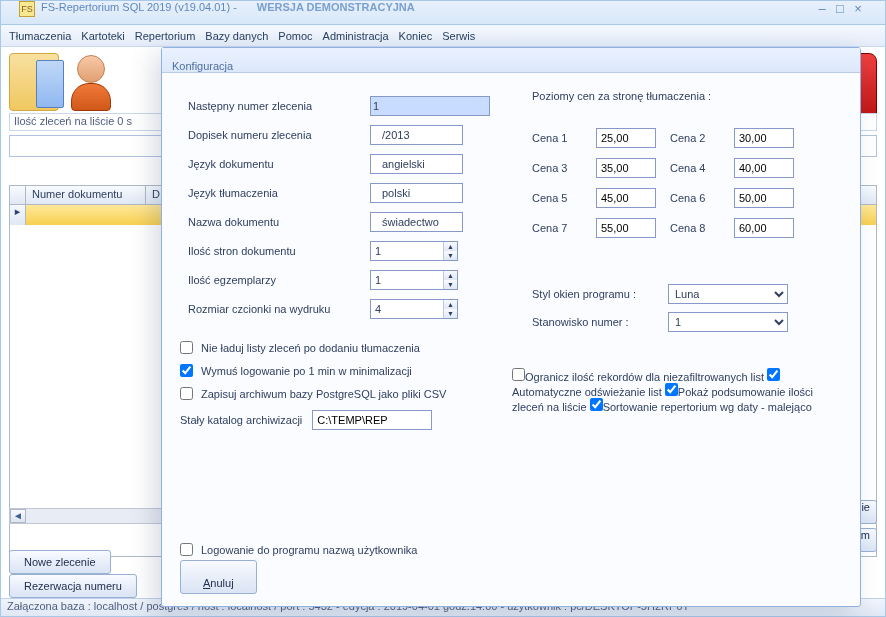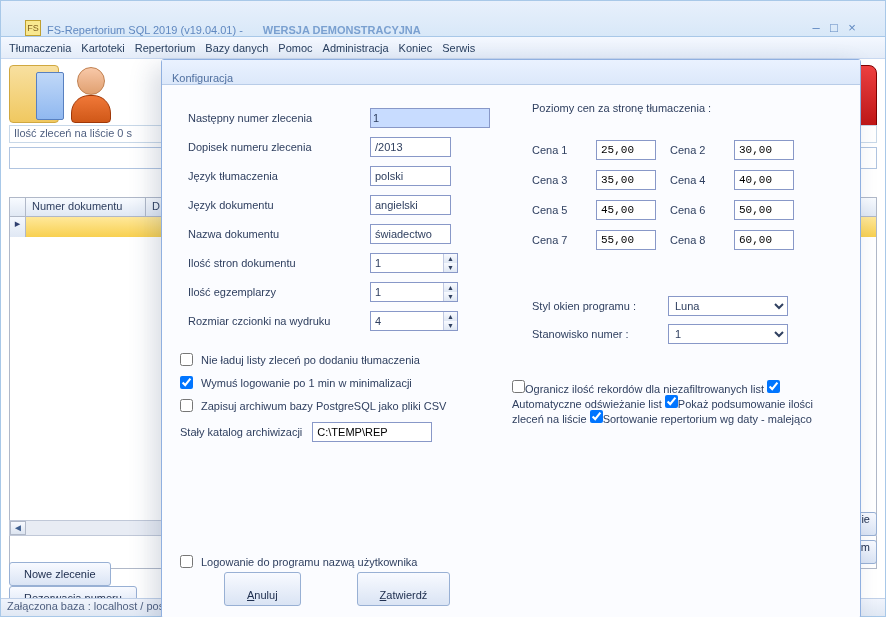--- a/index.html
+++ b/index.html
@@ -1,18 +1,18 @@
 <!DOCTYPE html>
 <html><head>
 <meta charset="utf-8">
 <style>
 * { box-sizing: border-box; margin: 0; padding: 0; font-family: Tahoma, Verdana, sans-serif; font-size: 11px; }
 body { background: #f8f8f8; }
 .window { width: 886px; height: 617px; background: #fff; position: relative; border: 1px solid #a8c8e8; }
-.titlebar { height: 36px; background: linear-gradient(#e8f0fc, #d8e8f8); border-bottom: 1px solid #a8c8e8; display: flex; align-items: flex-end; padding: 0 24px; color: #6088c0; }
+.titlebar { height: 24px; background: linear-gradient(#e8f0fc, #d8e8f8); border-bottom: 1px solid #a8c8e8; display: flex; align-items: flex-start; padding: 0 18px; color: #6088c0; }
 .titlebar .icon { width: 16px; height: 16px; background: #f8e890; border: 1px solid #c0a030; margin-right: 6px; font-size:9px; text-align:center; line-height:14px; color:#806020;}
 .titlebar .title { flex: 0 0 auto; }
 .titlebar .demo { margin-left: 20px; font-weight: bold; color: #7aa0d0; }
 .titlebar .spacer { flex: 1; }
 .titlebar .winbtn { width: 18px; height: 16px; text-align: center; color: #6088c0; cursor: pointer; font-size:13px; }
 .menubar { height: 22px; background: linear-gradient(#f4f8ff, #e4ecf8); border-bottom: 1px solid #c8d8f0; display: flex; align-items: center; padding: 0 8px; gap: 10px; color: #2a4060; }
 .menubar span { cursor: default; }
 .content { position: relative; height: calc(617px - 24px - 22px - 18px); }
 .toolbar-top { position: absolute; top: 6px; left: 8px; display: flex; align-items: center; gap: 6px; }
 .folder-icon { width: 50px; height: 58px; background: linear-gradient(#f8e0a0,#f0c860); border:1px solid #d0a840; border-radius:4px; position:relative; }
@@ -36,46 +36,46 @@
 .rightbig:before{top:24px;transform:rotate(45deg);}
 .rightbig:after{top:40px;transform:rotate(-45deg);}
 .btn{height:24px;background:linear-gradient(#f8faff,#dae4f4);border:1px solid #98b0d4;border-radius:3px;padding:0 14px;color:#203050;cursor:pointer;}
 .statusbar{position:absolute;left:0;right:0;bottom:0;height:18px;background:linear-gradient(#f0f4fc,#e0e8f4);border-top:1px solid #c0d0e8;padding:1px 6px;color:#506080;}
 
 .modal{position:absolute;top:0;left:160px;width:700px;height:560px;background:#fbfcff;border:1px solid #90b0e0;box-shadow:-8px 8px 24px rgba(40,60,100,.18);border-radius:3px;z-index:10;}
 .modal .mhead{height:24px;background:linear-gradient(#eaf2ff,#dce8fa);border-bottom:1px solid #b8cce8;padding:12px 10px;color:#5070a0;}
 .modal .mbody{padding:14px 18px 10px 18px;color:#304060;}
 .row{display:flex;align-items:center;margin:9px 0;gap:14px;}
 .lab{width:168px;color:#304060;margin-left:8px;}
-.txt{width:81px;height:20px;border:1px solid #8898c8;background:#fff;padding:0 4px;color:#304060;}
+.txt{width:93px;height:20px;border:1px solid #8898c8;background:#fff;padding:0 11px;color:#304060;}
 .txt.sel{background:#c8dcff;}
 .spin{position:relative;width:88px;height:20px;border:1px solid #8898c8;display:flex;}
 .spin input{flex:1;border:none;padding:0 4px;width:60px;color:#304060;}
 .spin .ar{width:14px;display:flex;flex-direction:column;}
 .spin .ar span{flex:1;text-align:center;font-size:7px;line-height:9px;background:linear-gradient(#f8faff,#e0e8f4);border-left:1px solid #c0c8e0;color:#304060;cursor:pointer;}
 .priceblock{position:absolute;top:42px;right:18px;width:310px;}
 .priceblock .pt{margin-bottom:26px;}
 .pricegrid{display:grid;grid-template-columns:50px 60px 50px 60px;gap:10px 14px;align-items:center;}
 .pricegrid .pl{color:#304060;}
-.pricegrid input{width:60px;height:20px;border:1px solid #8898c8;padding:0 4px;font-family:Liberation Mono, monospace;}
+.pricegrid input{width:60px;height:20px;border:1px solid #8898c8;padding:0 4px;}
 .stylrow{position:absolute;top:228px;right:18px;width:310px;}
 .stylrow .r{display:flex;align-items:center;gap:10px;margin:8px 0;}
 .stylrow .sl{width:126px;}
 .sel{height:20px;border:1px solid #8898c8;background:#fff;padding:0 2px;width:120px;color:#304060;}
 .checks{margin-top:22px;}
 .checks .ck{display:flex;align-items:center;gap:8px;margin:10px 0;color:#304060;}
 .ck input[type=checkbox]{width:13px;height:13px;}
 .rchecks{position:absolute;top:320px;right:18px;width:330px;}
 .archrow{display:flex;align-items:center;gap:10px;margin:8px 0;}
 .archrow .al{color:#304060;}
 .archrow input{width:120px;height:20px;border:1px solid #8898c8;padding:0 4px;}
 .mfoot{position:absolute;bottom:12px;left:18px;right:18px;display:flex;align-items:center;}
 .mfoot .left{flex:1;}
 .mfoot .right{display:flex;gap:12px;}
-.wbtn{height:24px;background:linear-gradient(#f8faff,#dae4f4);border:1px solid #98b0d4;border-radius:3px;padding:16px 22px;color:#203050;cursor:pointer;text-decoration:underline;text-decoration-color:transparent;margin-left:44px;}
+.wbtn{height:24px;background:linear-gradient(#f8faff,#dae4f4);border:1px solid #98b0d4;border-radius:3px;padding:16px 22px;color:#203050;cursor:pointer;text-decoration:underline;text-decoration-color:transparent;}
 .wbtn .ul{text-decoration:underline;}
 .passbtn{height:24px;background:linear-gradient(#f8faff,#dae4f4);border:1px solid #98b0d4;border-radius:3px;padding:0 22px;color:#203050;cursor:pointer;}
 .loginck{position:absolute;bottom:50px;left:18px;display:flex;gap:8px;align-items:center;}
 .edgebtn{position:absolute;right:8px;height:24px;background:linear-gradient(#f8faff,#dae4f4);border:1px solid #98b0d4;border-radius:3px;color:#203050;padding:0 6px;}
 </style>
 </head>
 <body>
 
 <div class="window">
   <div class="titlebar">
@@ -136,26 +136,26 @@
       <div class="mbody">
         <div class="row">
             <div class="lab">Następny numer zlecenia</div>
             <input class="txt sel" value="1" style="">
           </div>
         <div class="row">
             <div class="lab">Dopisek numeru zlecenia</div>
             <input class="txt" value="/2013" style="">
           </div>
         <div class="row">
+            <div class="lab">Język dokumentu</div>
+            <input class="txt" value="angielski" style="">
+          </div>
+        <div class="row">
             <div class="lab">Język tłumaczenia</div>
             <input class="txt" value="polski" style="">
-          </div>
-        <div class="row">
-            <div class="lab">Język dokumentu</div>
-            <input class="txt" value="angielski" style="">
           </div>
         <div class="row">
             <div class="lab">Nazwa dokumentu</div>
             <input class="txt" value="świadectwo" style="">
           </div>
         <div class="row">
             <div class="lab">Ilość stron dokumentu</div>
             <div class="spin">
               <input value="1" style="">
               <div class="ar">
@@ -245,21 +245,20 @@
         </div>
 
         <label class="loginck ck">
             <input type="checkbox" style="">
             <span>Logowanie do programu nazwą użytkownika</span>
           </label>
 
         <div class="mfoot">
           <div class="right">
             <button class="wbtn"><span class="ul">A</span><span>nuluj</span></button>
-            <button class="wbtn"><span class="ul">Z</span><span>atwierdź</span></button>
           </div>
         </div>
       </div>
     </div>
   </div>
 
   <div class="statusbar">Załączona baza : localhost  /  postgres  /  host : localhost  /  port : 5432  -    edycja : 2019-04-01  godz.14:00    -   użytkownik : pc/DESKTOP-5H2RP6T</div>
 </div>
 
 </body></html>

